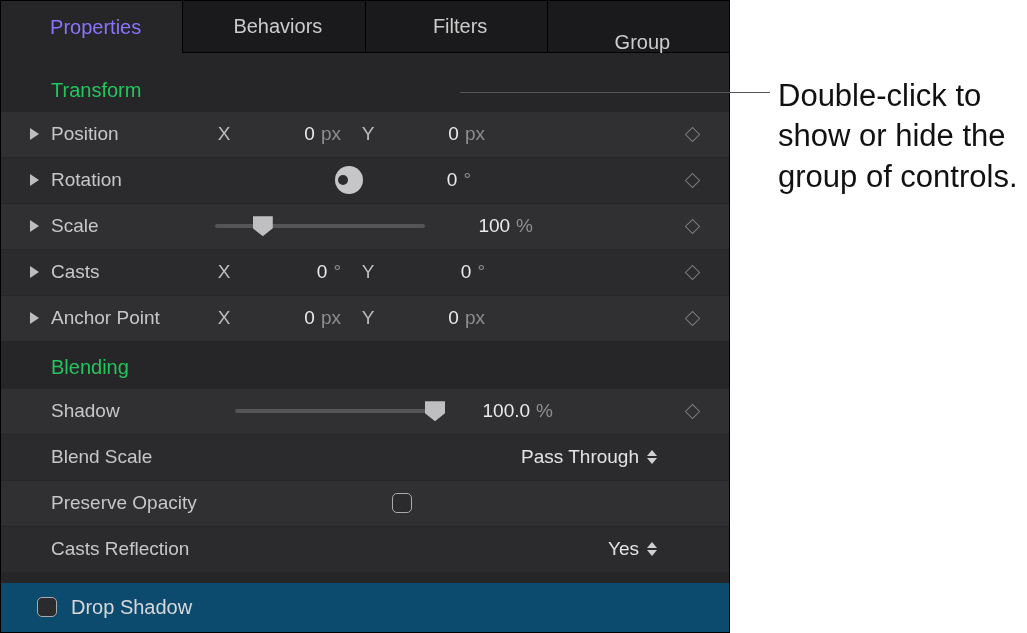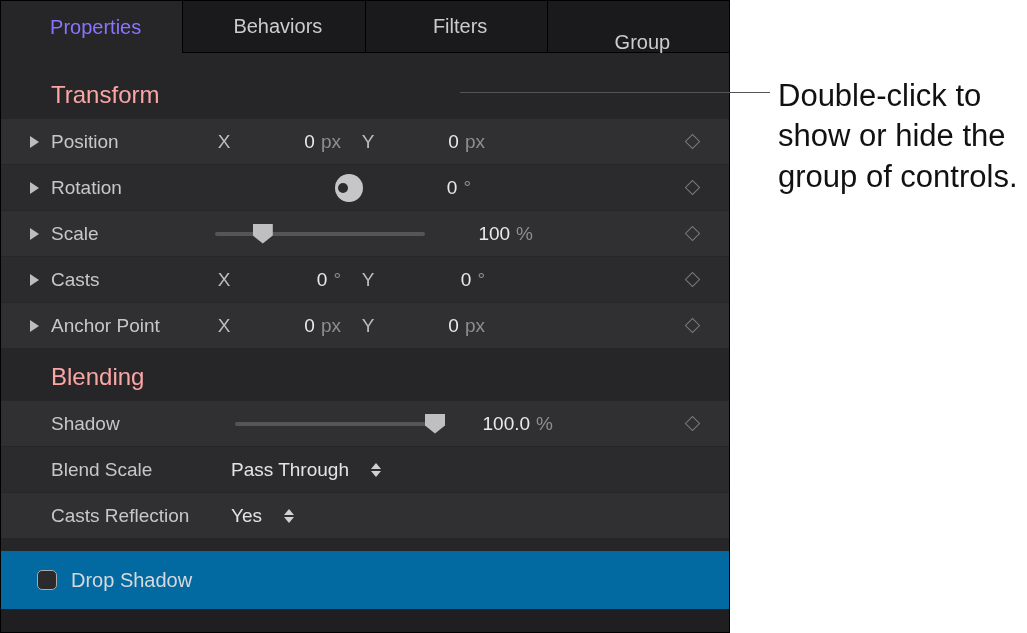--- a/index.html
+++ b/index.html
@@ -54,22 +54,22 @@
     padding-left: 8px;
   }
   .tab:last-child { border-right: none; margin-top: 32px; }
   .tab.active {
     color: #8a74ff;
     background: #262628;
     border-bottom: none;
   }
   .section-header {
     padding: 14px 22px 10px 50px;
-    color: #fca5a5;
-    font-size: 24px;
+    color: #22c55e;
+    font-size: 20px;
     background: #262628;
   }
   .rows { background: #737373; }
   .row {
     display: grid;
     grid-template-columns: 34px 160px 1fr 50px;
     align-items: center;
     height: 46px;
     padding: 0 12px 0 16px;
     border-bottom: 1px solid #262628;
@@ -129,21 +129,22 @@
     content: '';
     position: absolute;
     width: 10px; height: 10px;
     background: #2c2c2e;
     border-radius: 50%;
     top: 9px; left: 3px;
   }
   .popup {
     display: flex;
     align-items: center;
-    gap: 22px;
+    gap: 8px;
+    justify-content: flex-end;
     width: 100%;
     padding-right: 10px;
   }
   .popup-label { color: #e4e4e6; }
   .updown { display: flex; flex-direction: column; gap: 2px; }
   .updown .tri-up {
     width: 0; height: 0;
     border-left: 5px solid transparent;
     border-right: 5px solid transparent;
     border-bottom: 6px solid #d0d0d2;
@@ -159,21 +160,21 @@
     border: 1.5px solid #aaa;
     border-radius: 5px;
     background: #2b2b2d;
   }
   .checkbox-row {
     display: flex;
     align-items: center;
     gap: 14px;
     height: 58px;
     padding-left: 36px;
-    background: #0369a1;
+    background: #0c4a6e;
     color: #d8d8da;
     font-size: 20px;
   }
   .blend-section .row { grid-template-columns: 34px 180px 1fr 50px; }
   .spacer-col { width: 34px; }
   .checkbox-center { display:flex; justify-content:center; width:100%; padding-right: 94px;}
 </style>
 </head>
 <body>
 
@@ -301,20 +302,28 @@
       <div class="popup">
         <span class="popup-label">Pass Through</span>
         <span class="updown">
             <span class="tri-up"></span>
             <span class="tri-down"></span>
           </span>
       </div>
       <div></div>
     </div>
 
+    <div class="row">
+      <div class="spacer-col"></div>
+      <div class="row-label">Preserve Opacity</div>
+      <div class="checkbox-center">
+        <div class="checkbox"></div>
+      </div>
+      <div></div>
+    </div>
 
     <div class="row">
       <div class="spacer-col"></div>
       <div class="row-label">Casts Reflection</div>
       <div class="popup">
         <span class="popup-label">Yes</span>
         <span class="updown">
             <span class="tri-up"></span>
             <span class="tri-down"></span>
           </span>

